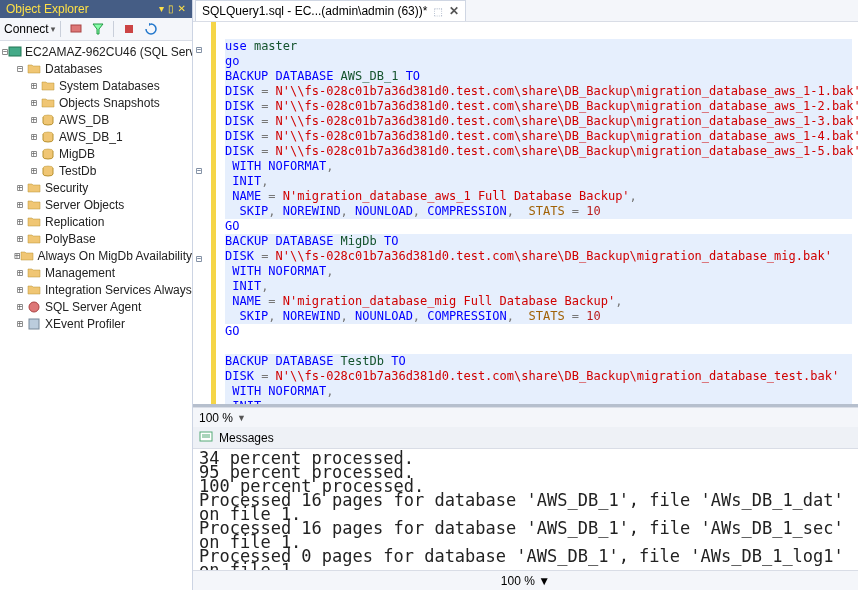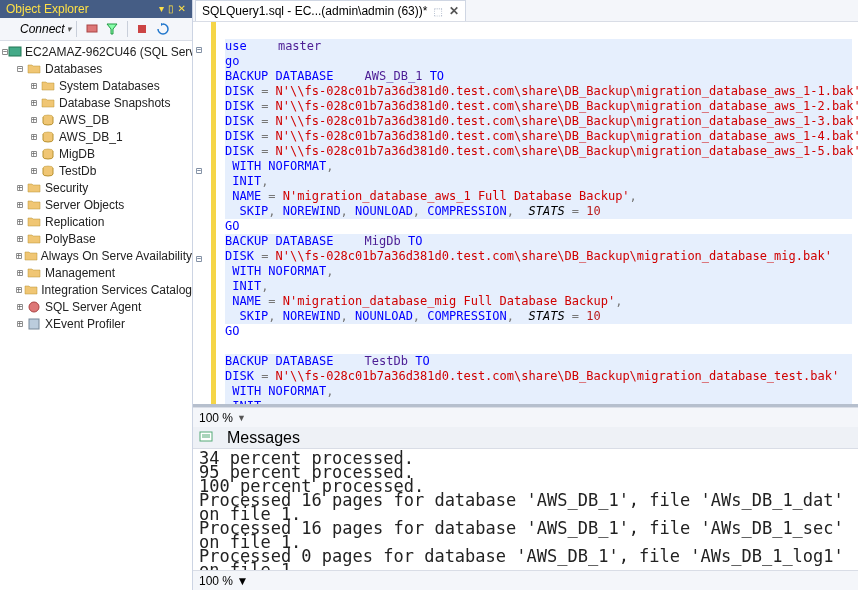--- a/index.html
+++ b/index.html
@@ -29,26 +29,25 @@
     font-size: 12px;
     display: flex;
     align-items: center;
     justify-content: space-between;
   }
   .oe-title-icons { display: flex; gap: 4px; }
   .oe-title-icons span { cursor: pointer; font-size: 10px; line-height:1;}
   .oe-toolbar {
     background: #f4f6fa;
     border-bottom: 1px solid #d9dde6;
-    padding: 2px 20px;
+    padding: 2px 4px;
     display: flex;
     align-items: center;
     gap: 2px;
     font-size: 12px;
-    font-style: italic;
   }
   .oe-toolbar .sep { width:1px; height:16px; background:#c9cfda; margin:0 3px;}
   .tb-btn {
     display:inline-flex; align-items:center; justify-content:center;
     width:20px; height:18px; border:1px solid transparent;
   }
   .tree {
     flex: 1;
     overflow: auto;
     background:#fff;
@@ -123,23 +122,23 @@
   .code {
     flex:1;
     padding: 2px 6px;
     line-height: 15px;
     overflow:auto;
     white-space: pre;
   }
   .hl-line { background:#e6effd; display:inline-block; width:100%; }
   .kw { color:#0000ff;margin-top:40px; }
   .str { color:#d00000; }
-  .fn  { color:#000000;font-style:italic; }
+  .fn  { color:#a16207; }
   .gray { color:#777; }
-  .plain { color:#4c1d95;margin-left:24px; }
+  .plain { color:#14532d; }
   .num { color:#b91c1c; }
   .fold {
     width: 12px; text-align:center;
     color:#5a6d88;
     font-family: monospace;
     font-size:10px;
   }
   .zoom-bar {
     height: 20px;
     background:#f4f6fa;
@@ -151,42 +150,43 @@
   }
   .zoom-bar .dd { display:flex; align-items:center; gap:4px;}
   .zoom-bar .dd .arrow { font-size:9px; color:#555;}
   .msgtab {
     height: 22px;
     background:#eef1f6;
     border-bottom:1px solid #d9dde6;
     display:flex;
     align-items:center;
     padding-left:6px;
-    font-size:16px;
-    gap:14px;
+    font-size:12px;
+    gap:6px;
   }
   .msgtab .icon { width:14px; height:14px; display:inline-flex;}
   .messages {
     flex:1;
     overflow:auto;
     background:#fff;
     font-family: Consolas, monospace;
     font-size: 17px;
     padding: 2px 6px;
     line-height: 14px;
     color:#222;
   }
   .zoom-bar2 {
     height: 20px;
     background:#f4f6fa;
     border-top:1px solid #d9dde6;
     display:flex;
     align-items:center;
     padding: 0 6px;
     font-size: 12px;
+    justify-content: center;
   }
 </style>
 </head>
 <body>
 
 <div class="object-explorer">
   <div class="oe-title">
     <span>Object Explorer</span>
     <div class="oe-title-icons">
       <span>▾</span>
@@ -249,21 +249,21 @@
         </span>
       <span class="label">System Databases</span>
     </div>
     <div class="tree-item ind2">
       <span class="exp">⊞</span>
       <span class="icon">
           <svg width="14" height="11">
             <path class="svg-folder" d="M1 2h4l1 1h7v7H1z"></path>
           </svg>
         </span>
-      <span class="label">Database Snapshots</span>
+      <span class="label">Objects Snapshots</span>
     </div>
     <div class="tree-item ind2">
       <span class="exp">⊞</span>
       <span class="icon">
           <svg width="12" height="12">
             <ellipse cx="6" cy="3" rx="5" ry="2" class="svg-db"></ellipse>
             <path d="M1 3v6a5 2 0 0 0 10 0V3" fill="#f0c674" stroke="#b89230"></path>
           </svg>
         </span>
       <span class="label">AWS_DB</span>
@@ -334,39 +334,39 @@
         </span>
       <span class="label">PolyBase</span>
     </div>
     <div class="tree-item ind1">
       <span class="exp">⊞</span>
       <span class="icon">
           <svg width="14" height="11">
             <path class="svg-folder" d="M1 2h4l1 1h7v7H1z"></path>
           </svg>
         </span>
-      <span class="label">Always On Serve Availability</span>
+      <span class="label">Always On MigDb Availability</span>
     </div>
     <div class="tree-item ind1">
       <span class="exp">⊞</span>
       <span class="icon">
           <svg width="14" height="11">
             <path class="svg-folder" d="M1 2h4l1 1h7v7H1z"></path>
           </svg>
         </span>
       <span class="label">Management</span>
     </div>
     <div class="tree-item ind1">
       <span class="exp">⊞</span>
       <span class="icon">
           <svg width="14" height="11">
             <path class="svg-folder" d="M1 2h4l1 1h7v7H1z"></path>
           </svg>
         </span>
-      <span class="label">Integration Services Catalog</span>
+      <span class="label">Integration Services Always</span>
     </div>
     <div class="tree-item ind1">
       <span class="exp">⊞</span>
       <span class="icon">
           <svg width="12" height="12">
             <circle cx="6" cy="6" r="5" fill="#d77" stroke="#a44"></circle>
           </svg>
         </span>
       <span class="label">SQL Server Agent</span>
     </div>

